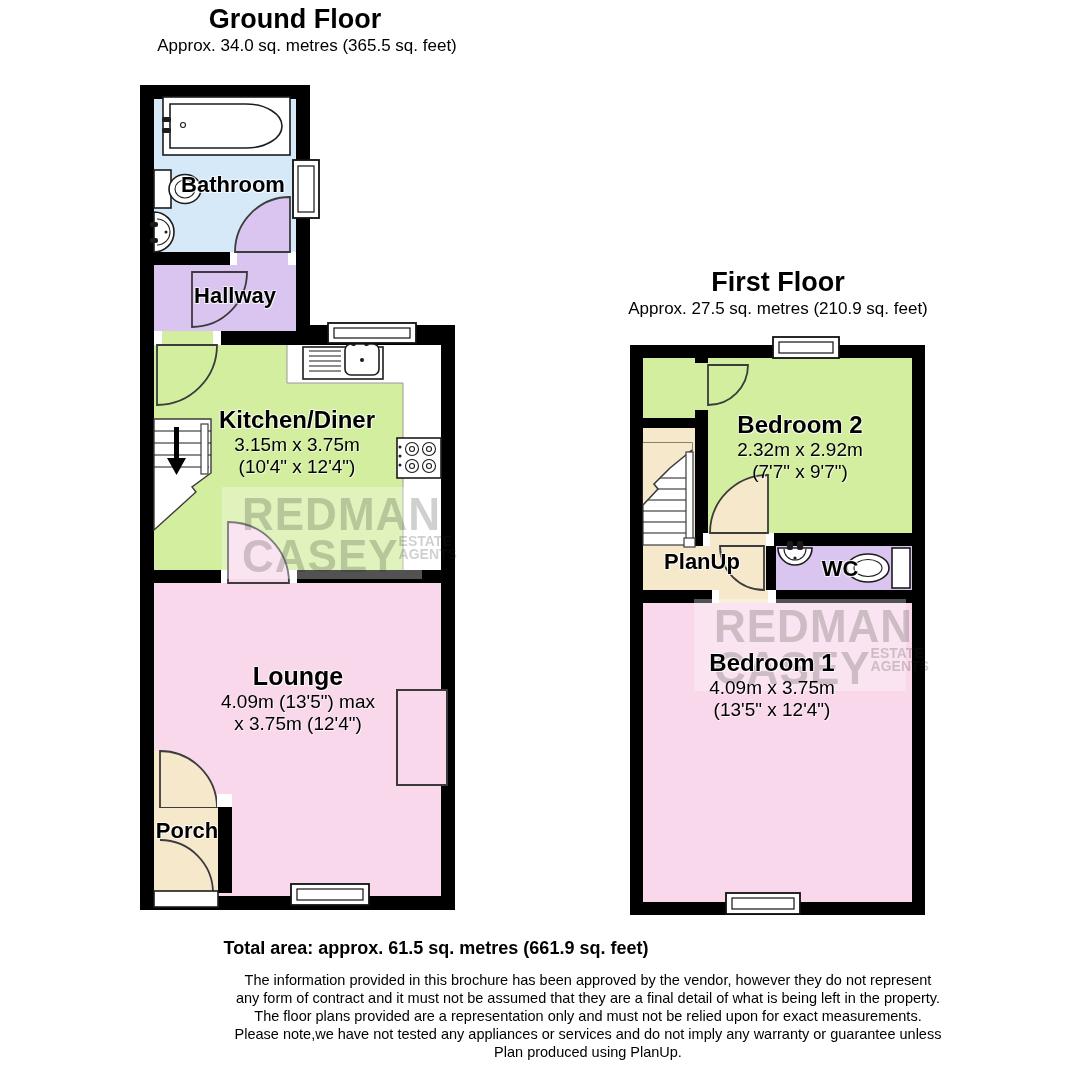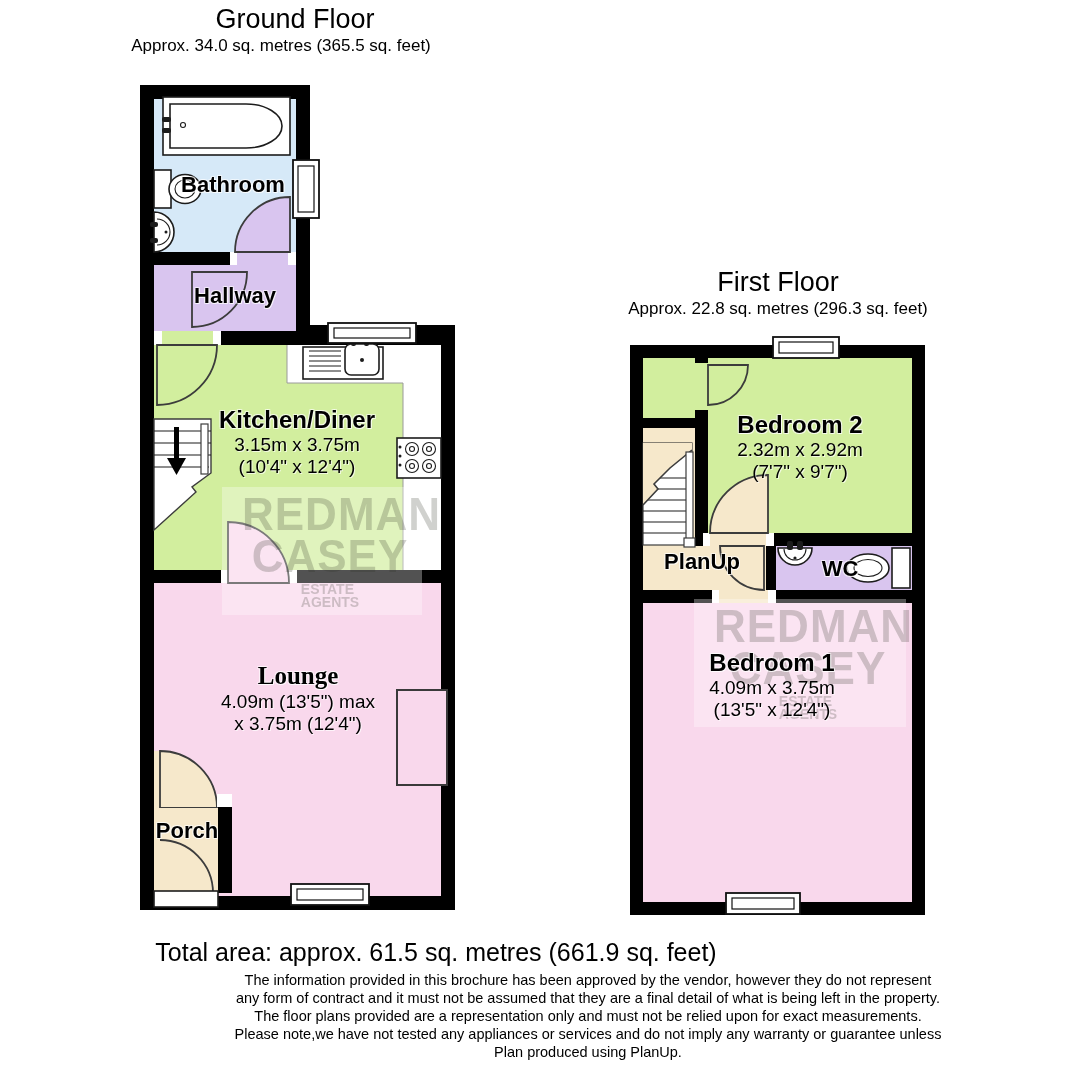--- a/index.html
+++ b/index.html
@@ -15,28 +15,28 @@
   .room-cream{fill:var(--c-cream);}
   .fixture{fill:#fff;stroke:#1c1c1c;stroke-width:1.6;}
   .fixline{stroke:#1c1c1c;stroke-width:1.1;fill:none;}
   .arc{stroke:#3c3c3c;stroke-width:1.8;}
   .jamb{fill:#fff;}
   .counterline{stroke:#9a9a9a;stroke-width:1;fill:none;}
   .label{position:absolute;text-align:center;font-weight:bold;
          text-shadow:1px 1px 0 rgba(255,255,255,.75),-1px -1px 0 rgba(255,255,255,.55),1px -1px 0 rgba(255,255,255,.55),-1px 1px 0 rgba(255,255,255,.55);}
   .dims{position:absolute;text-align:center;font-weight:normal;font-size:19px;
         text-shadow:1px 1px 0 rgba(255,255,255,.7);}
-  .floor-title{position:absolute;text-align:center;font-weight:normal;font-size:27px;}
+  .floor-title{position:absolute;text-align:center;font-weight:bold;font-size:27px;}
   .floor-area{position:absolute;text-align:center;font-size:17px;}
   .watermark{position:absolute;background:rgba(255,255,255,.32);color:rgba(40,45,30,.22);
              font-weight:bold;line-height:.95;padding:6px 4px 2px 20px;}
   .wm-big{font-size:44px;letter-spacing:1px;transform:scaleY(1.05);}
-  .wm-row{display:flex;align-items:center;gap:6px;flex-direction:column;}
+  .wm-row{display:flex;align-items:flex-start;}
   .wm-small{font-size:14px;line-height:.95;padding-bottom:4px;}
-  .footer-total{position:absolute;left:0;width:872px;text-align:center;font-size:25px;}
+  .footer-total{position:absolute;left:0;width:872px;text-align:center;font-size:18px;font-weight:bold;}
   .footer-disc{position:absolute;left:0;width:1080px;text-align:center;font-size:14.5px;line-height:18px;margin-left:48px;}
 </style>
 </head>
 <body>
 
 <svg width="1080" height="1080" viewBox="0 0 1080 1080">
 
   <g>
 
     <rect class="wall" x="140" y="85" width="170" height="260"></rect>
@@ -224,30 +224,30 @@
   <div class="wm-big">REDMAN</div>
   <div class="wm-row">
     <span class="wm-big">CASEY</span>
     <span class="wm-small">
       <span>ESTATE</span><br><span>AGENTS</span>
     </span>
   </div>
 </div>
 
 <div class="floor-title" style="left:145px;top:4px;width:300px;">Ground Floor</div>
-<div class="floor-area" style="left:131px;top:36px;width:300px;">Approx. 34.0 sq. metres (365.5 sq. feet)</div>
+<div class="floor-area" style="left:157px;top:36px;width:300px;">Approx. 34.0 sq. metres (365.5 sq. feet)</div>
 <div class="floor-title" style="left:628px;top:267px;width:300px;">First Floor</div>
-<div class="floor-area" style="left:628px;top:299px;width:300px;">Approx. 22.8 sq. metres (296.3 sq. feet)</div>
+<div class="floor-area" style="left:628px;top:299px;width:300px;">Approx. 27.5 sq. metres (210.9 sq. feet)</div>
 
 <div class="label" style="left:163px;top:172px;width:140px;font-size:22px;">Bathroom</div>
 <div class="label" style="left:165px;top:283px;width:140px;font-size:22px;">Hallway</div>
 <div class="label" style="left:197px;top:406px;width:200px;font-size:24px;">Kitchen/Diner</div>
 <div class="dims" style="left:197px;top:434px;width:200px;">3.15m x 3.75m</div>
 <div class="dims" style="left:197px;top:456px;width:200px;">(10'4" x 12'4")</div>
-<div class="label" style="left:198px;top:662px;width:200px;font-size:25px;font-family:Liberation Serif, serif;">Lounge</div>
+<div class="label" style="left:198px;top:662px;width:200px;font-size:25px;">Lounge</div>
 <div class="dims" style="left:188px;top:691px;width:220px;">4.09m (13'5") max</div>
 <div class="dims" style="left:188px;top:713px;width:220px;">x 3.75m (12'4")</div>
 <div class="label" style="left:146px;top:818px;width:82px;font-size:22px;">Porch</div>
 
 <div class="label" style="left:700px;top:411px;width:200px;font-size:24px;">Bedroom 2</div>
 <div class="dims" style="left:700px;top:439px;width:200px;">2.32m x 2.92m</div>
 <div class="dims" style="left:700px;top:461px;width:200px;">(7'7" x 9'7")</div>
 <div class="label" style="left:647px;top:549px;width:110px;font-size:22px;">PlanUp</div>
 <div class="label" style="left:815px;top:556px;width:50px;font-size:22px;">WC</div>
 <div class="label" style="left:672px;top:649px;width:200px;font-size:24px;">Bedroom 1</div>

